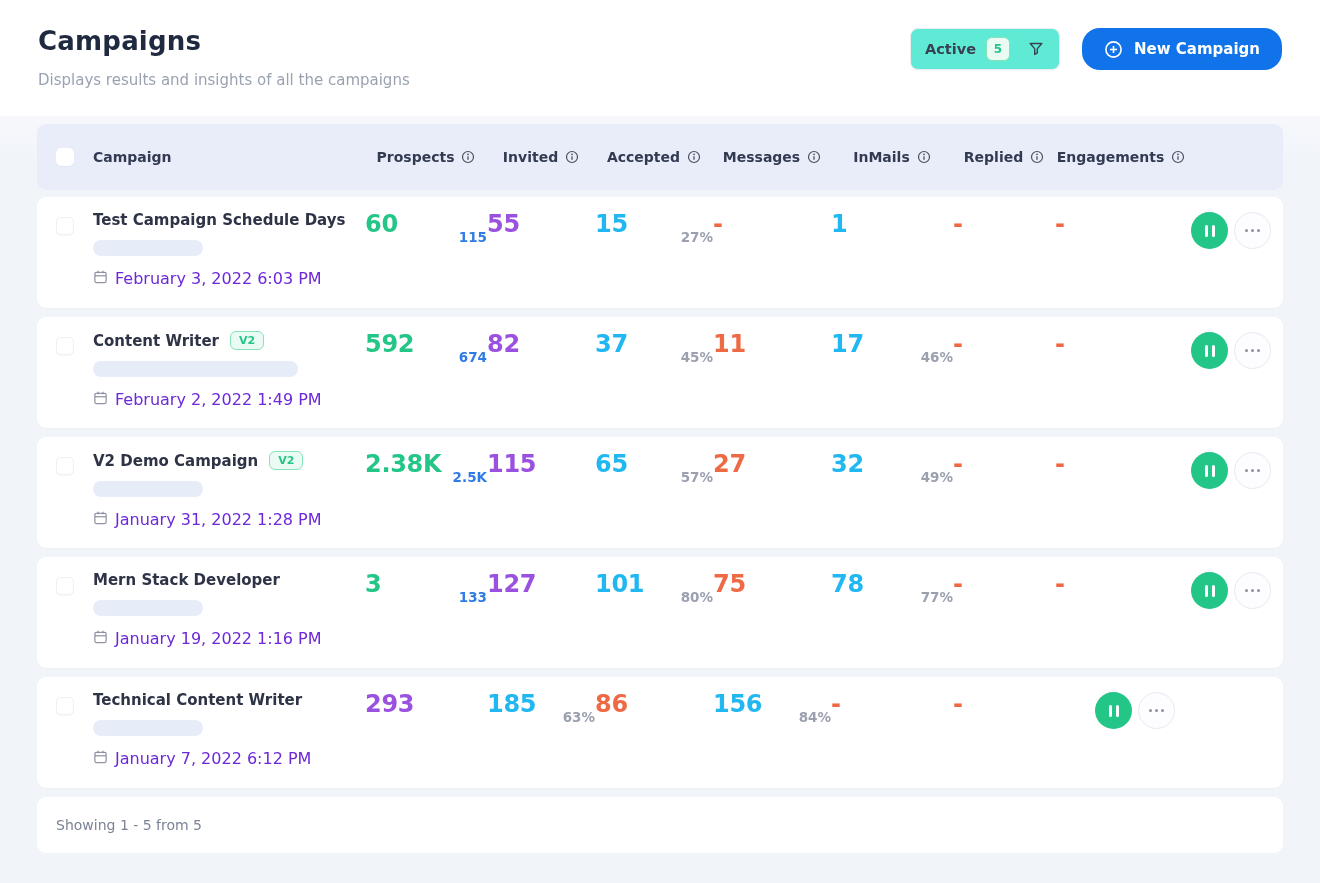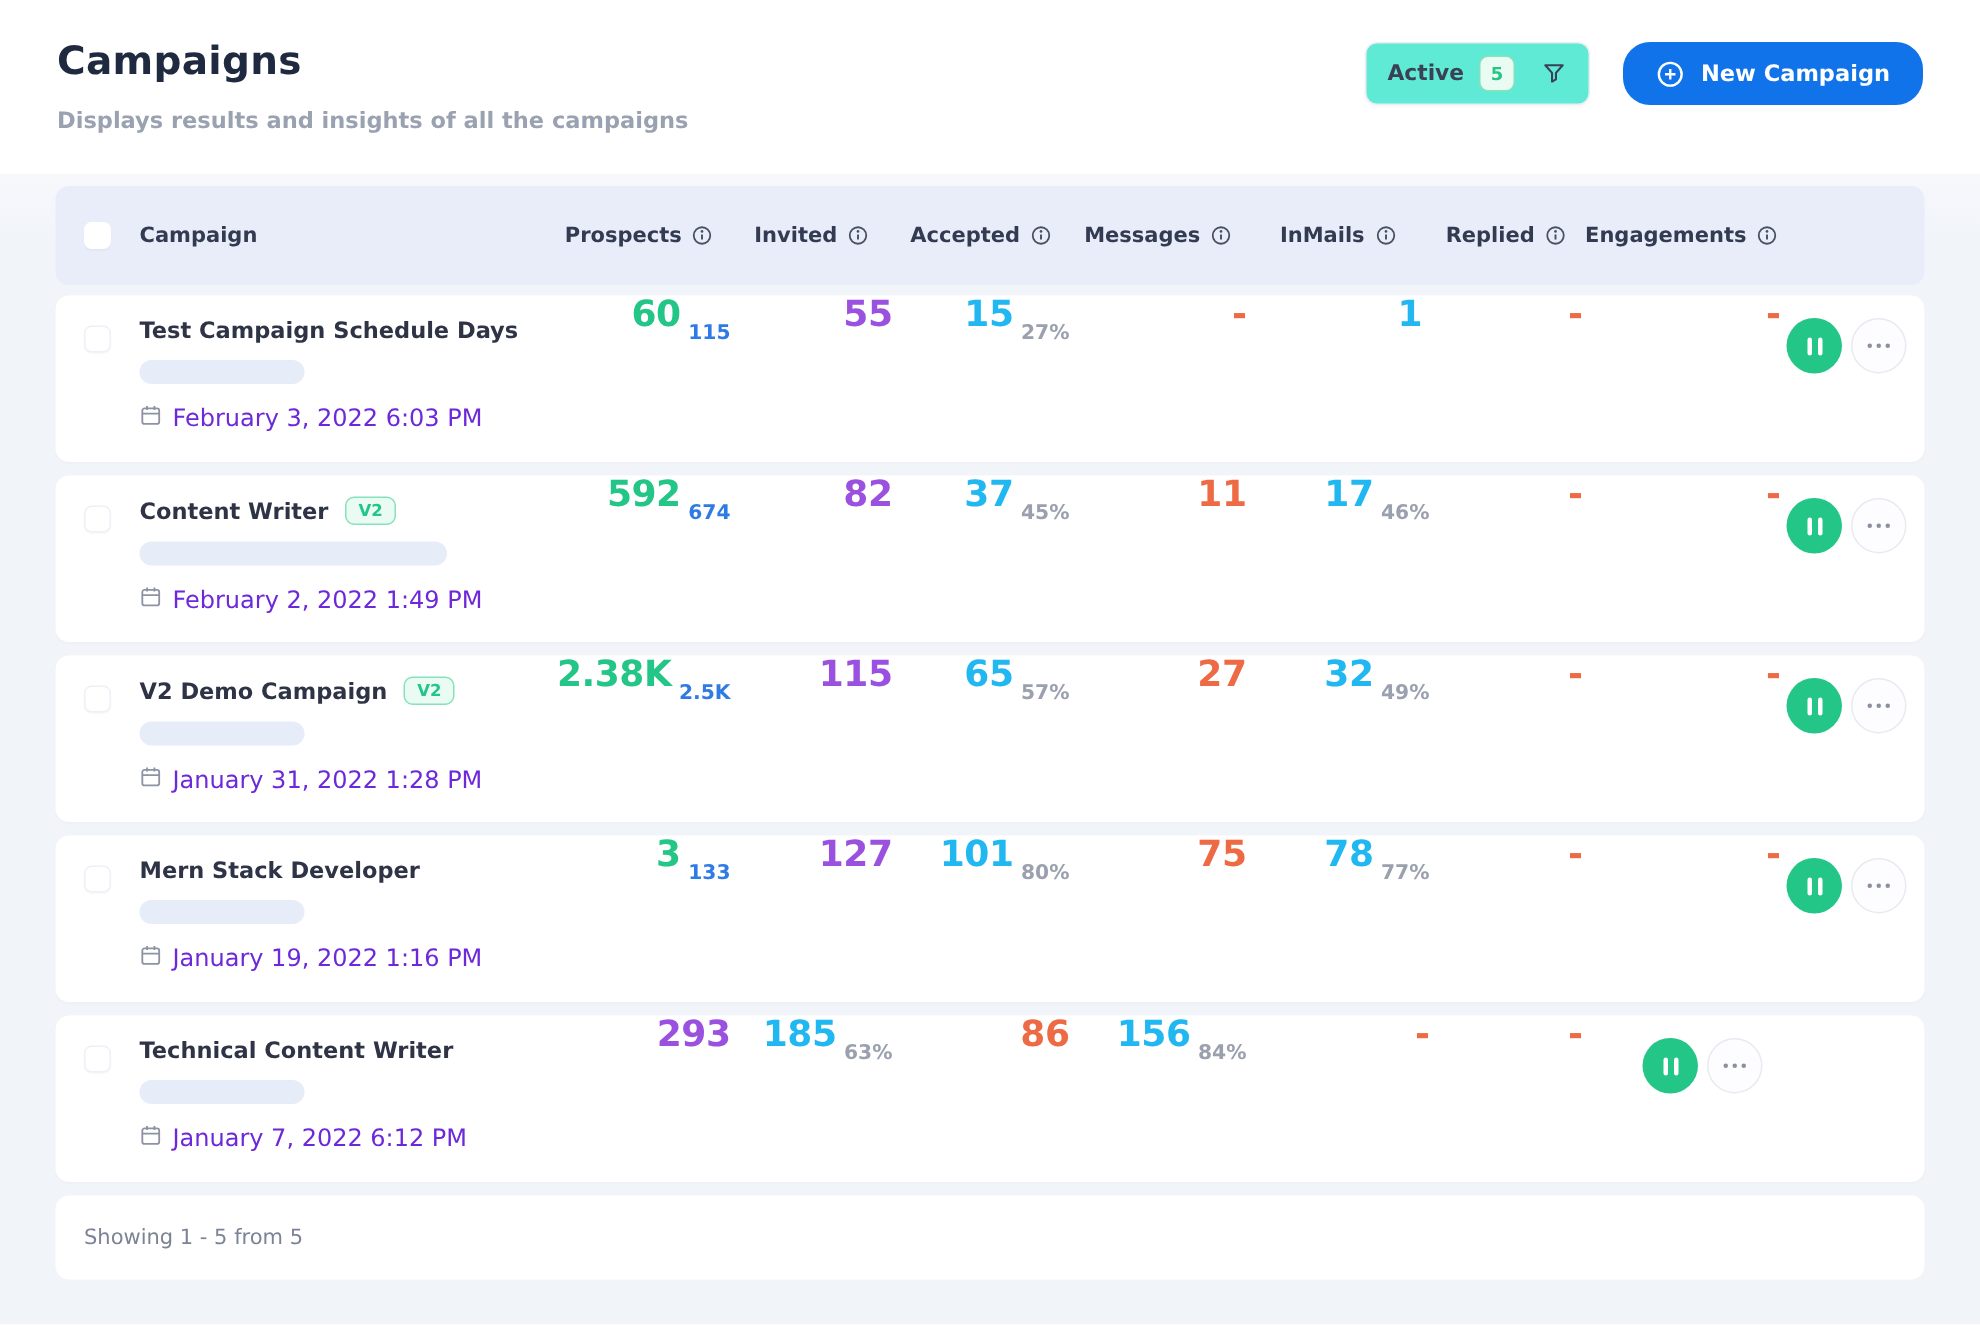--- a/index.html
+++ b/index.html
@@ -11,21 +11,21 @@
     overflow:hidden;
   }
   .page { width:1320px; height:883px; display:flex; flex-direction:column; }
 
   
   .page-header {
     padding:26px 38px 0 38px;
     display:flex; align-items:flex-start; justify-content:space-between;
   }
   .page-title { font-size:26px; font-weight:700; color:#1f2940; letter-spacing:.2px; }
-  .page-subtitle { margin-top:15px; font-size:15px; color:#9aa2b1; font-weight:700; }
+  .page-subtitle { margin-top:15px; font-size:15px; color:#9aa2b1; font-weight:400; }
 
   .toolbar { display:flex; align-items:center; gap:22px; margin-top:2px; }
   .filter-box {
     display:flex; align-items:center; gap:10px;
     background:#5eead4; border:1px solid #ecedf2; border-radius:8px;
     height:42px; width:150px; padding:0 14px;
     box-shadow:0 1px 2px rgba(30,40,70,.04);
     cursor:pointer;
   }
   .filter-label { font-size:14.5px; font-weight:700; color:#3a4154; }
@@ -94,21 +94,21 @@
   }
   .skeleton {
     height:16px; border-radius:9px; background:#e6ecf8; margin-top:11px;
   }
   .date-line {
     margin-top:13px; display:flex; align-items:flex-start; gap:7px;
     font-size:16px; color:#6d28d9;
   }
 
   .metric {
-    display:flex; justify-content:flex-end; align-items:flex-start; padding-top:0;
+    display:flex; justify-content:space-between; align-items:flex-start; padding-top:15px;
   }
   .metric .main { font-size:24px; font-weight:700; line-height:1; letter-spacing:-.3px; }
   .metric .sub  { font-size:13.5px; font-weight:700; margin-left:5px; margin-top:19px; line-height:1; }
 
   .col-prospects .main { color:var(--green,#24c687); }
   .col-prospects .sub  { color:var(--blue,#2f7be5); }
   .col-invited   .main { color:var(--purple,#9b51e0); }
   .col-accepted  .main { color:var(--cyan,#21b7f0); }
   .col-accepted  .sub  { color:#9aa0ae; font-weight:600; }
   .col-messages  .main { color:var(--orange,#ed6a45); }

